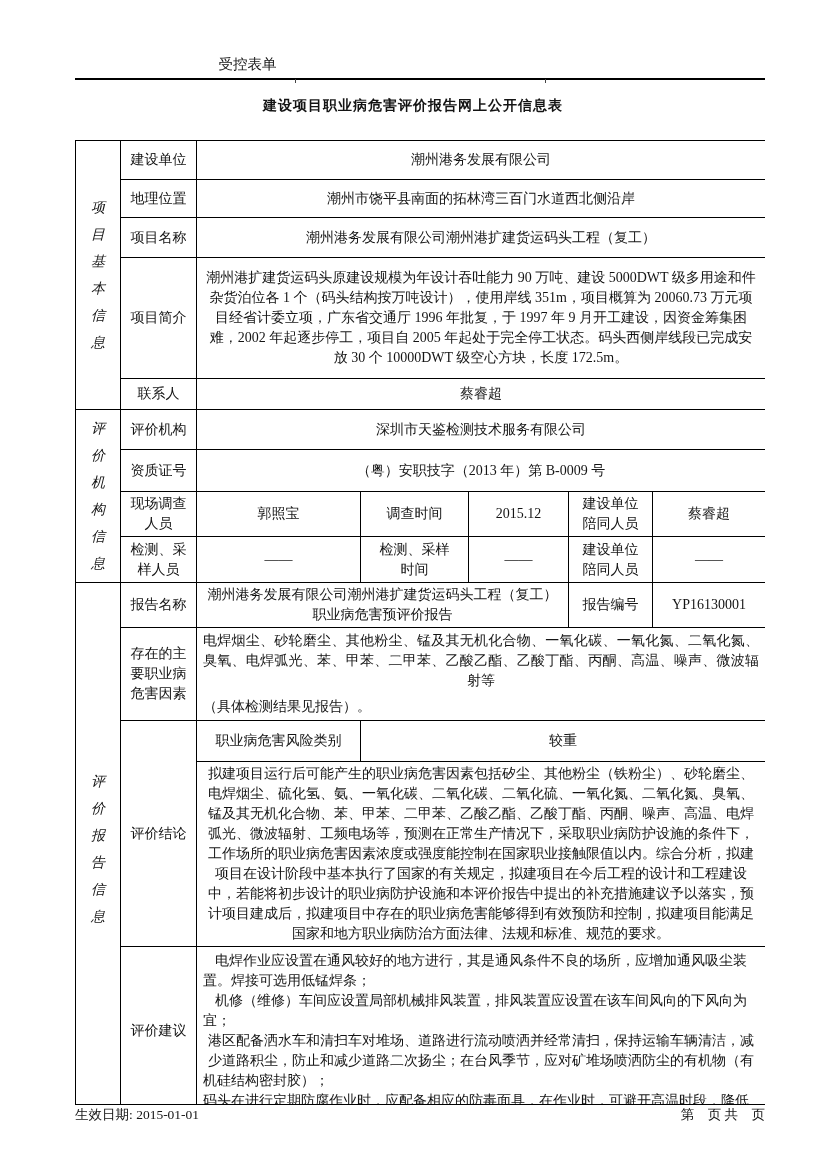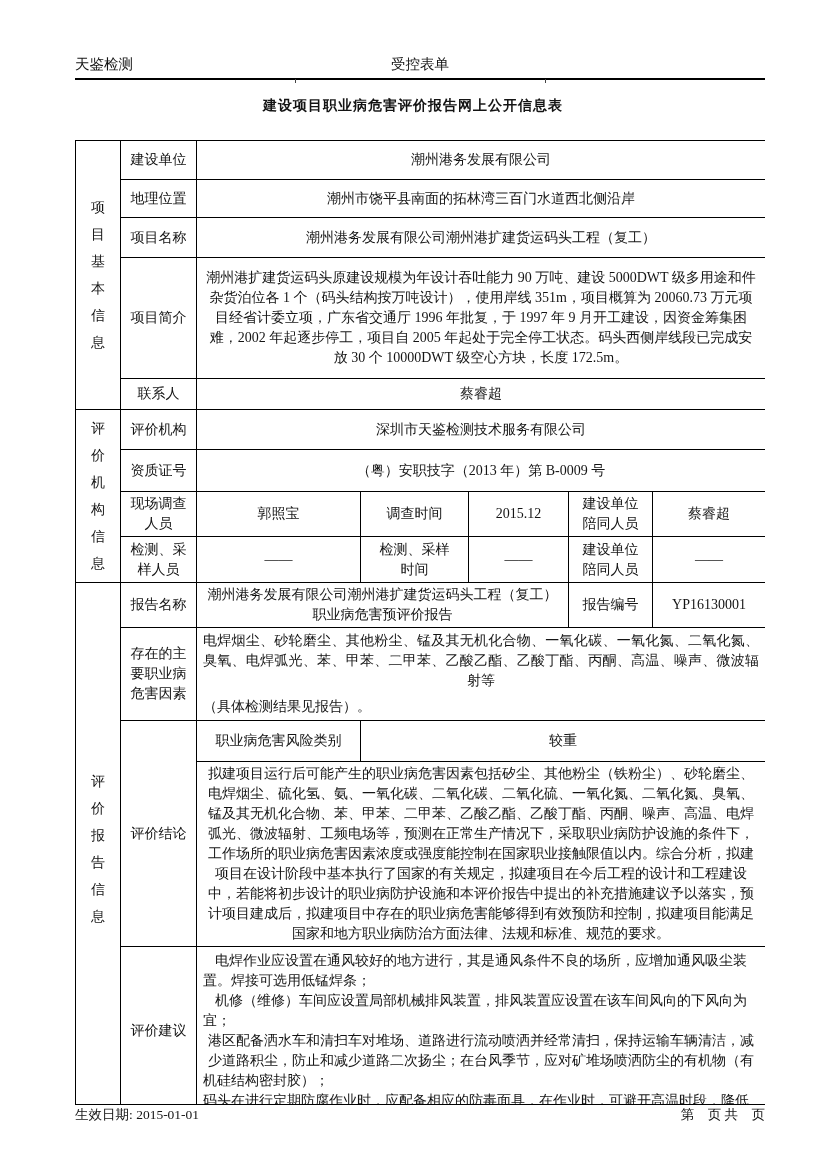--- a/index.html
+++ b/index.html
@@ -48,21 +48,21 @@
     border: 1.5px solid #000;
     padding: 2px 6px;
     text-align: center; vertical-align: middle;
     font-size: 14px; line-height: 20px;
     overflow: hidden;
   }
   td.sec { padding: 2px 1px; }
   .vlabel {
     width: 1em; margin: 0 auto;
     word-break: break-all; text-align: center;
-    font-size: 14px; line-height: 27px;
+    font-size: 14px; line-height: 27px; font-style: italic;
   }
   td.lab { padding: 2px 5px; }
   td.prewrap { white-space: pre-line; }
   td.long {
     text-align: justify; text-align-last: center;
     font-size: 13.5px; padding: 2px 10px; font-family: Liberation Serif, serif;
   }
   td.hazard { font-size: 13.5px; padding: 4px 10px; }
   .factors { text-align: justify; text-align-last: center; }
   .note { text-align: left; margin-top: 6px; }
@@ -78,21 +78,20 @@
     position: absolute; left: 75px; top: 1104px; width: 690px;
     border-top: 1.5px solid #000;
     display: flex; justify-content: space-between;
     font-size: 13.5px; line-height: 18px; padding-top: 1px;
   }
 </style>
 </head>
 <body>
 
 <div class="page-header">
-  <span class="h-left">天鉴检测</span>
   <span class="h-mid">受控表单</span>
 </div>
 <div class="h-tick" style="left:295px;"></div>
 <div class="h-tick" style="left:545px;"></div>
 
 <div class="doc-title">建设项目职业病危害评价报告网上公开信息表</div>
 
 <div class="table-clip">
 <table class="info">
   <colgroup>

